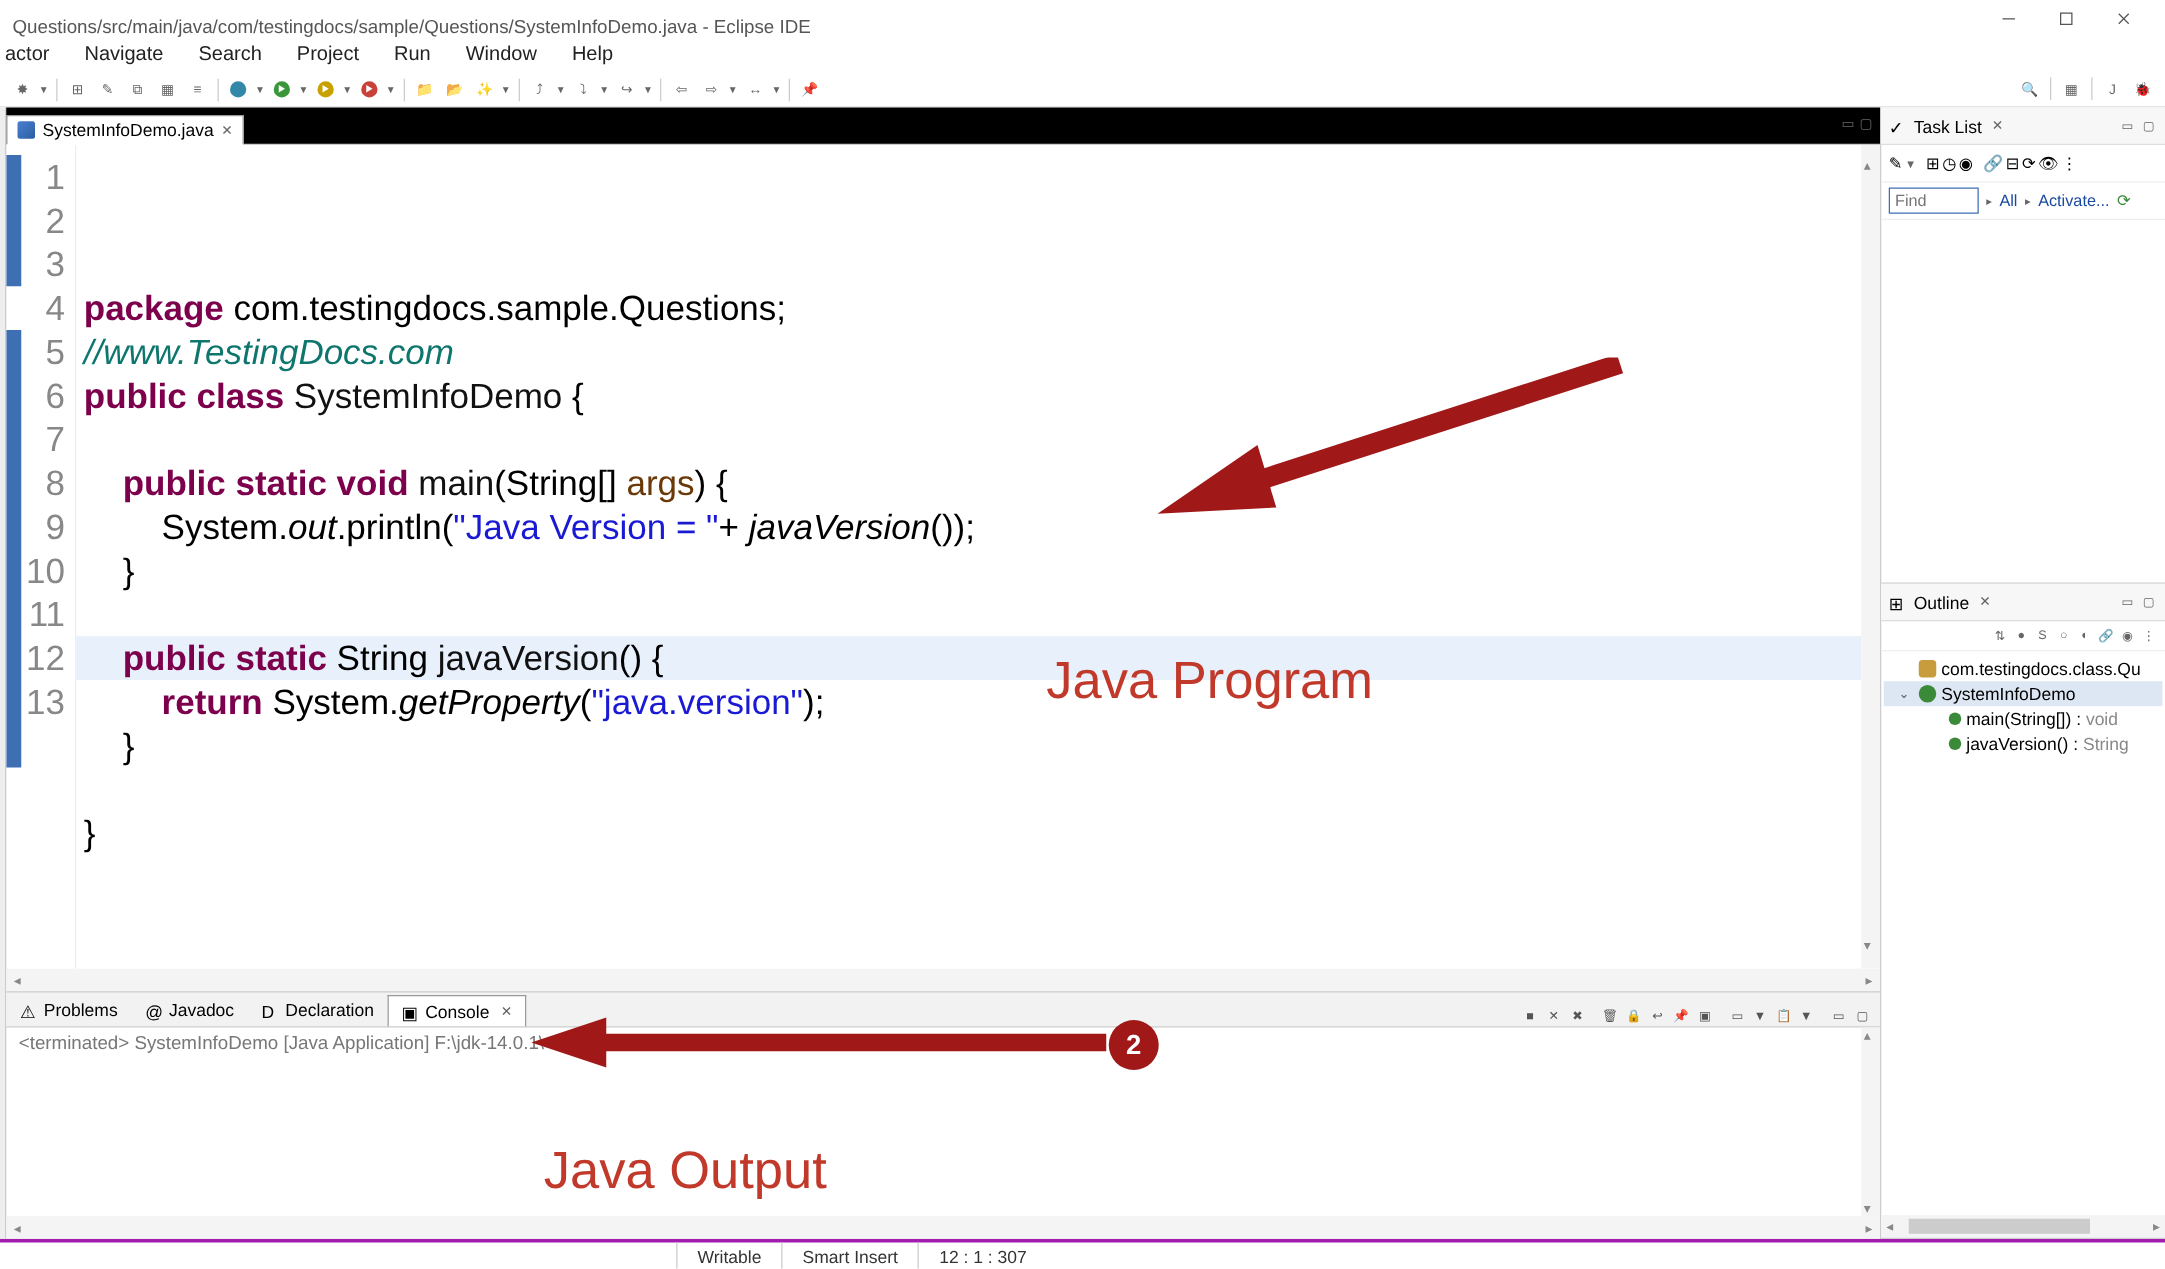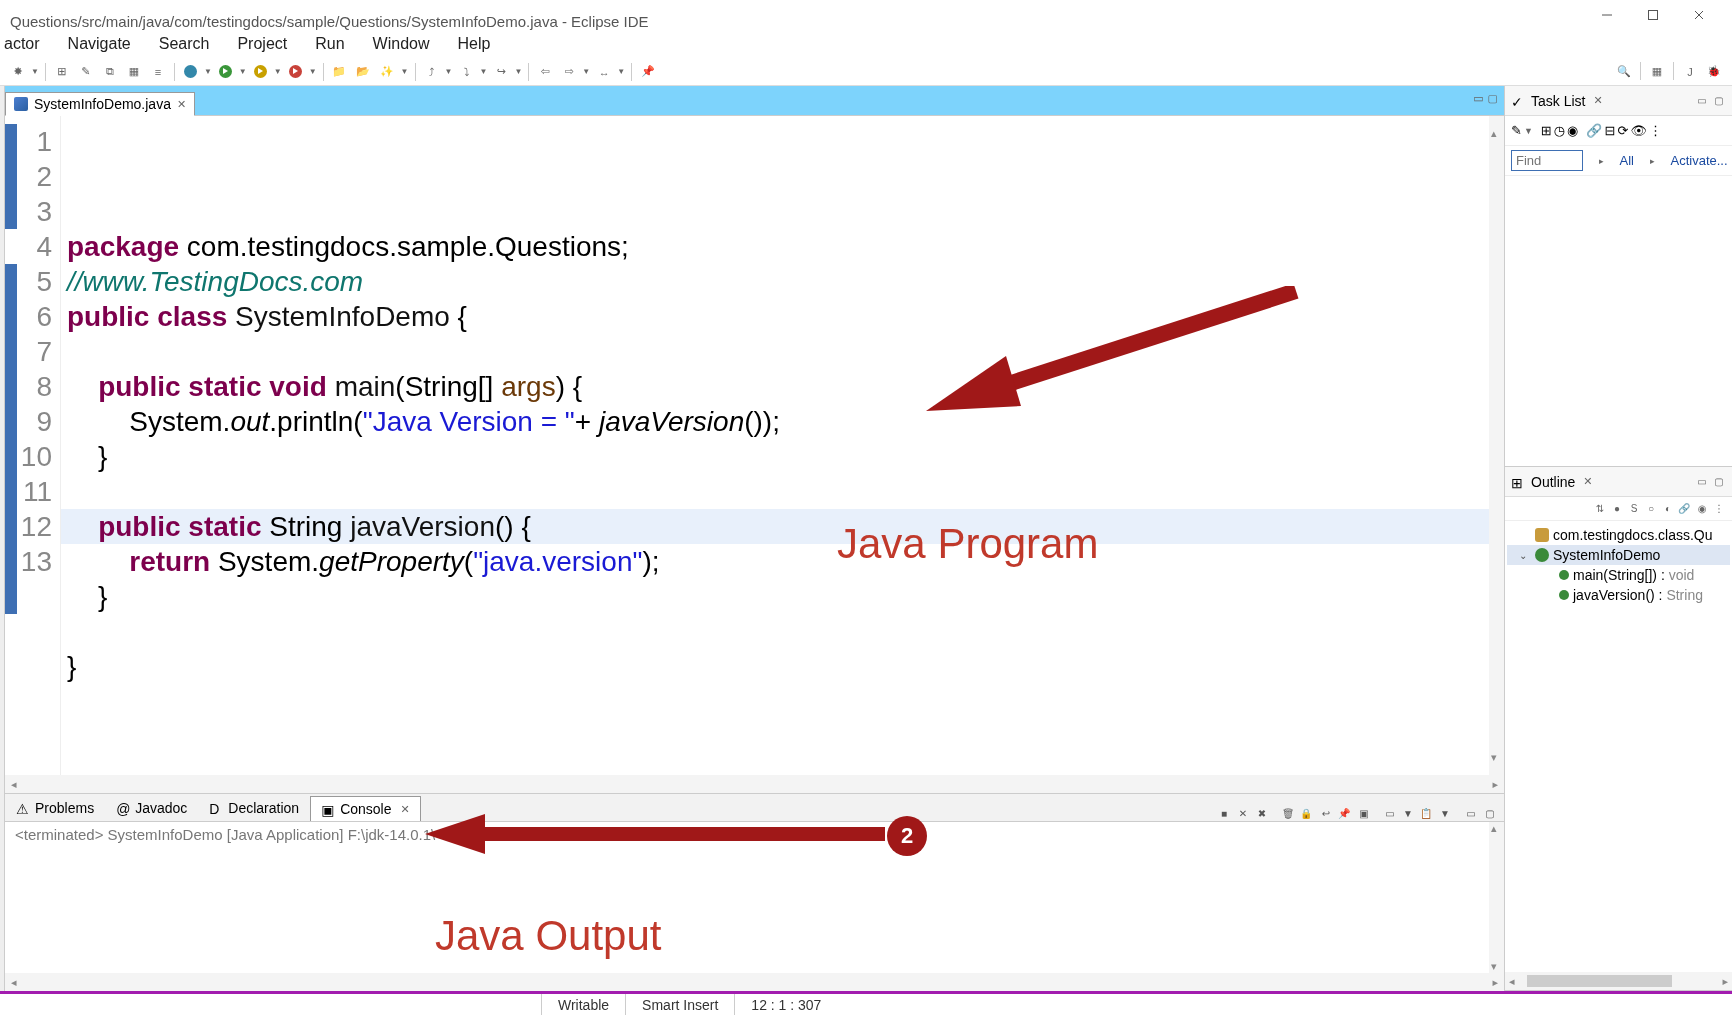--- a/index.html
+++ b/index.html
@@ -25,21 +25,21 @@
 .bugcirc { width:13px; height:13px; border-radius:50%; background:#38a; }
 .tb-right { margin-left:auto; display:flex; gap:4px; }
 
 
 .workarea { display:flex; height:calc(1015px - 30px - 28px - 28px - 24px); }
 .leftstub { width:5px; background:#eee; border-right:1px solid #ccc; }
 .centercol { flex:1; display:flex; flex-direction:column; min-width:0; }
 .rightcol { width:228px; border-left:1px solid #ccc; display:flex; flex-direction:column; }
 
 
-.edtabs { height:30px; display:flex; align-items:end; border-bottom:1px solid #ccc; background:#7dd3fc; position:relative; }
+.edtabs { height:30px; display:flex; align-items:end; border-bottom:1px solid #ccc; background:#000000; position:relative; }
 .edtab { background:#fff; border:1px solid #999; border-bottom:1px solid #fff; display:flex; align-items:center; gap:6px; padding:3px 8px; font-size:14px; position:relative; top:1px; }
 .edtab .fi { width:14px; height:14px; background:linear-gradient(135deg,#4b7fd1,#2b5fa1); border-radius:2px; }
 .edtab .cl { font-size:11px; color:#666; }
 .edtabs .corner { position:absolute; right:6px; top:6px; display:flex; gap:4px; font-size:11px; color:#666; }
 
 
 .editor { flex:1; display:flex; position:relative; overflow:hidden; }
 .gutter { width:56px; text-align:right; font:28px/35px Consolas,monospace; color:#888; padding-top:8px; border-right:1px solid #eee; }
 .linemark { position:absolute; left:0; width:12px; background:#3e6fb3; }
 .code { flex:1; font:28px/35px Consolas,monospace; padding:8px 0 0 6px; white-space:pre; position:relative; }
@@ -64,21 +64,21 @@
 .redarrow { position:absolute; z-index:19; }
 .anntext { position:absolute; font-size:42px; color:#c0392b; font-family:"Segoe UI",sans-serif; z-index:20; }
 
 
 .panelsec { border-bottom:1px solid #ccc; }
 .paneltitle { height:30px; display:flex; align-items:center; gap:6px; padding:0 6px; font-size:14px; background:#f7f7f7; border-bottom:1px solid #ddd; }
 .paneltitle .cl { font-size:11px; color:#666; margin-left:2px; }
 .paneltitle .tbar { margin-left:auto; display:flex; gap:3px; }
 .paneltitle .tbar span { width:14px; height:14px; font-size:10px; display:flex; align-items:center; justify-content:center; color:#666; }
 .pti { width:14px; height:14px; }
-.panelfilter { height:30px; display:flex; align-items:center; gap:16px; padding:0 6px; font-size:13px; border-bottom:1px solid #eee; }
+.panelfilter { height:30px; display:flex; align-items:center; gap:6px; padding:0 6px; font-size:13px; border-bottom:1px solid #eee; }
 .panelfilter input { width:72px; border:1px solid #3e6fb3; padding:2px 4px; font-size:13px; }
 .panelfilter .lk { color:#1a4aa0; }
 .panelfilter .tri { font-size:9px; color:#666; }
 .panelbody { flex:1; }
 .tlbody { height:290px; }
 .outline-toolbar { height:24px; display:flex; align-items:center; gap:3px; padding:0 6px; justify-content:flex-end; border-bottom:1px solid #eee; }
 .outline-toolbar span { width:14px; height:14px; font-size:10px; color:#666; display:flex; align-items:center; justify-content:center; }
 .tree { font-size:14px; padding:4px 2px; }
 .tree .row { display:flex; align-items:center; gap:4px; padding:2px 0 2px 12px; }
 .tree .row.sel { background:#dde6f3; }

